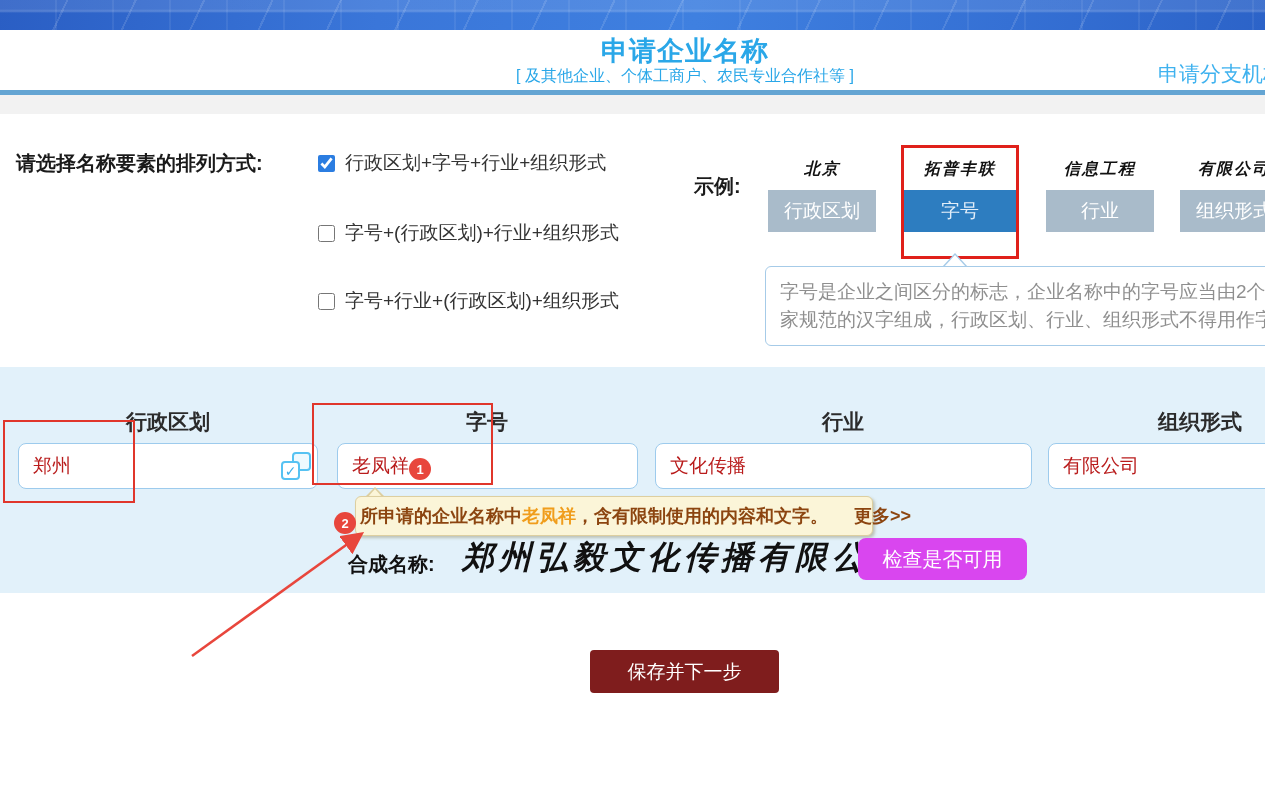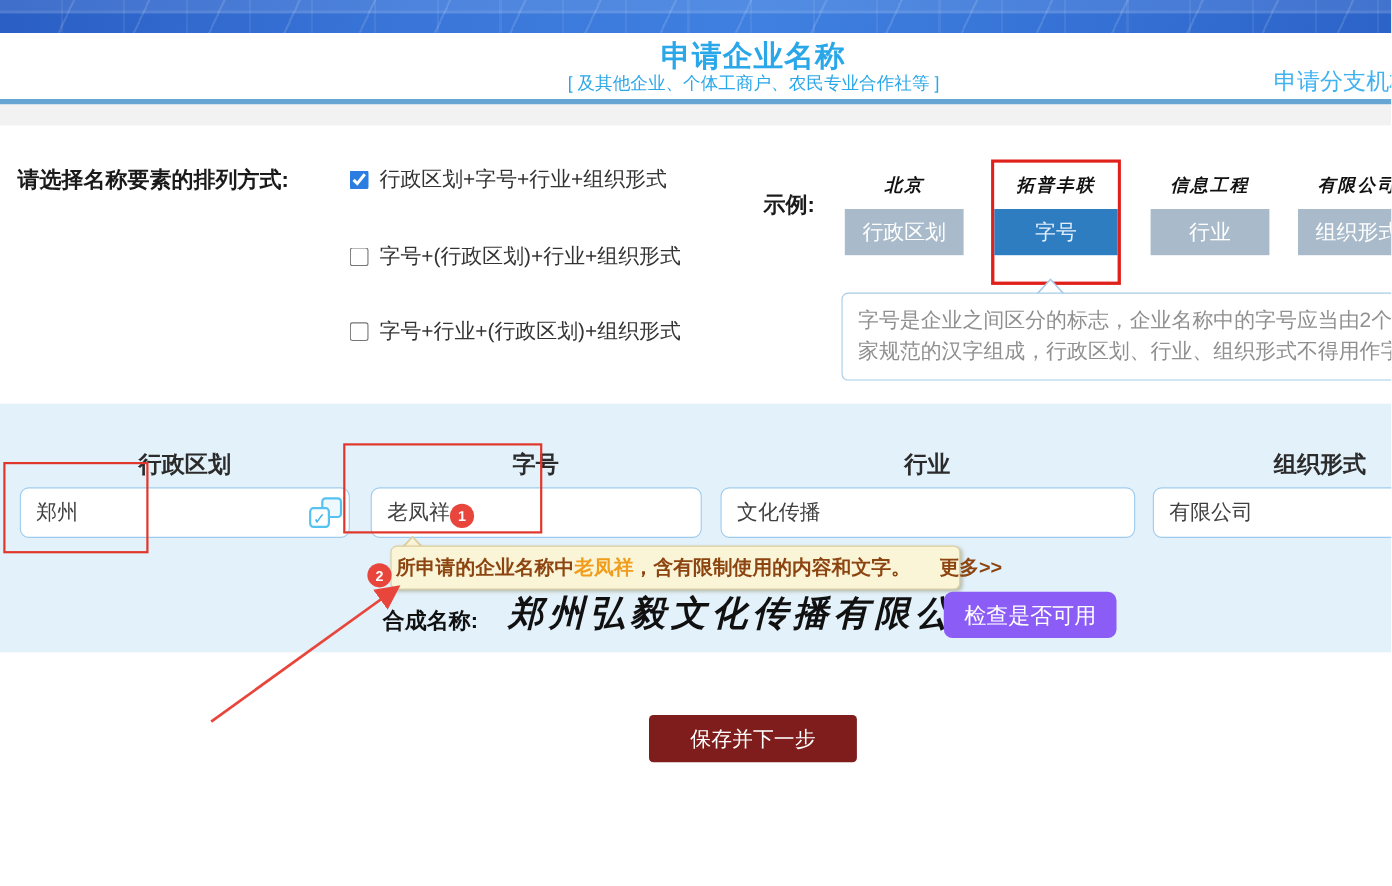--- a/index.html
+++ b/index.html
@@ -51,21 +51,21 @@
   .note-arrow{position:absolute;left:942px;top:253px;width:0;height:0;
     border:13px solid transparent;border-bottom:14px solid #a6cbe8;border-top:none;}
   .note-arrow:after{content:"";position:absolute;left:-11px;top:2px;width:0;height:0;
     border:11px solid transparent;border-bottom:12px solid #fff;border-top:none;}
 
   
   .formsec{position:absolute;left:0;top:367px;width:1265px;height:226px;background:#e2f1fa;}
   .colhead{position:absolute;top:408px;width:200px;text-align:center;font-size:21px;font-weight:bold;color:#2b2b2b;}
   .h1{left:68px;} .h2{left:387px;} .h3{left:743px;} .h4{left:1100px;}
   .finput{position:absolute;top:443px;height:46px;border:1px solid #9dcbed;border-radius:8px;
-    background:#fff;font-size:19px;color:#404040;padding:0 14px;font-family:inherit;outline:none;}
+    background:#fff;font-size:19px;color:#b91c1c;padding:0 14px;font-family:inherit;outline:none;}
   .i1{left:18px;width:300px;} .i2{left:337px;width:301px;}
   .i3{left:655px;width:377px;} .i4{left:1048px;width:240px;}
 
   .dup-check{position:absolute;left:281px;top:452px;width:30px;height:28px;cursor:pointer;}
   .dup-check .back{position:absolute;right:0;top:0;width:19px;height:19px;
     border:2px solid #56c2f2;border-radius:4px;background:#eef9fe;}
   .dup-check .front{position:absolute;left:0;bottom:0;width:19px;height:19px;
     border:2px solid #56c2f2;border-radius:4px;background:#fff;color:#3db1ec;
     font-size:14px;font-weight:bold;line-height:16px;text-align:center;}
 
@@ -78,21 +78,21 @@
   .warn .more{margin-left:26px;cursor:pointer;color:#8c4510;}
   .warn-arrow{position:absolute;left:365px;top:487px;width:0;height:0;
     border:10px solid transparent;border-bottom:10px solid #ddcfa0;border-top:none;}
   .warn-arrow:after{content:"";position:absolute;left:-8px;top:2px;width:0;height:0;
     border:8px solid transparent;border-bottom:9px solid #fbf5d8;border-top:none;}
 
   
   .comp-label{position:absolute;left:348px;top:551px;font-size:20px;font-weight:bold;color:#111;}
   .comp-name{position:absolute;left:462px;top:536px;font-family:"DejaVu Serif",serif;
     font-style:italic;font-weight:bold;font-size:32px;color:#111;letter-spacing:5px;white-space:nowrap;}
-  .check-btn{position:absolute;left:858px;top:538px;width:157px;height:42px;background:#8b5cf6;
+  .check-btn{position:absolute;left:858px;top:538px;width:169px;height:42px;background:#d946ef;
     border:none;border-radius:8px;color:#fff;font-size:20px;font-family:inherit;cursor:pointer;}
 
   
   .save-btn{position:absolute;left:590px;top:650px;width:189px;height:43px;background:#7f1d1d;
     border:none;border-radius:4px;color:#fff;font-size:19px;font-family:inherit;cursor:pointer;}
 
   
   .redrect{position:absolute;border:2px solid #e0362b;background:transparent;}
   .rr1{left:3px;top:420px;width:132px;height:83px;}
   .rr2{left:312px;top:403px;width:181px;height:82px;}

